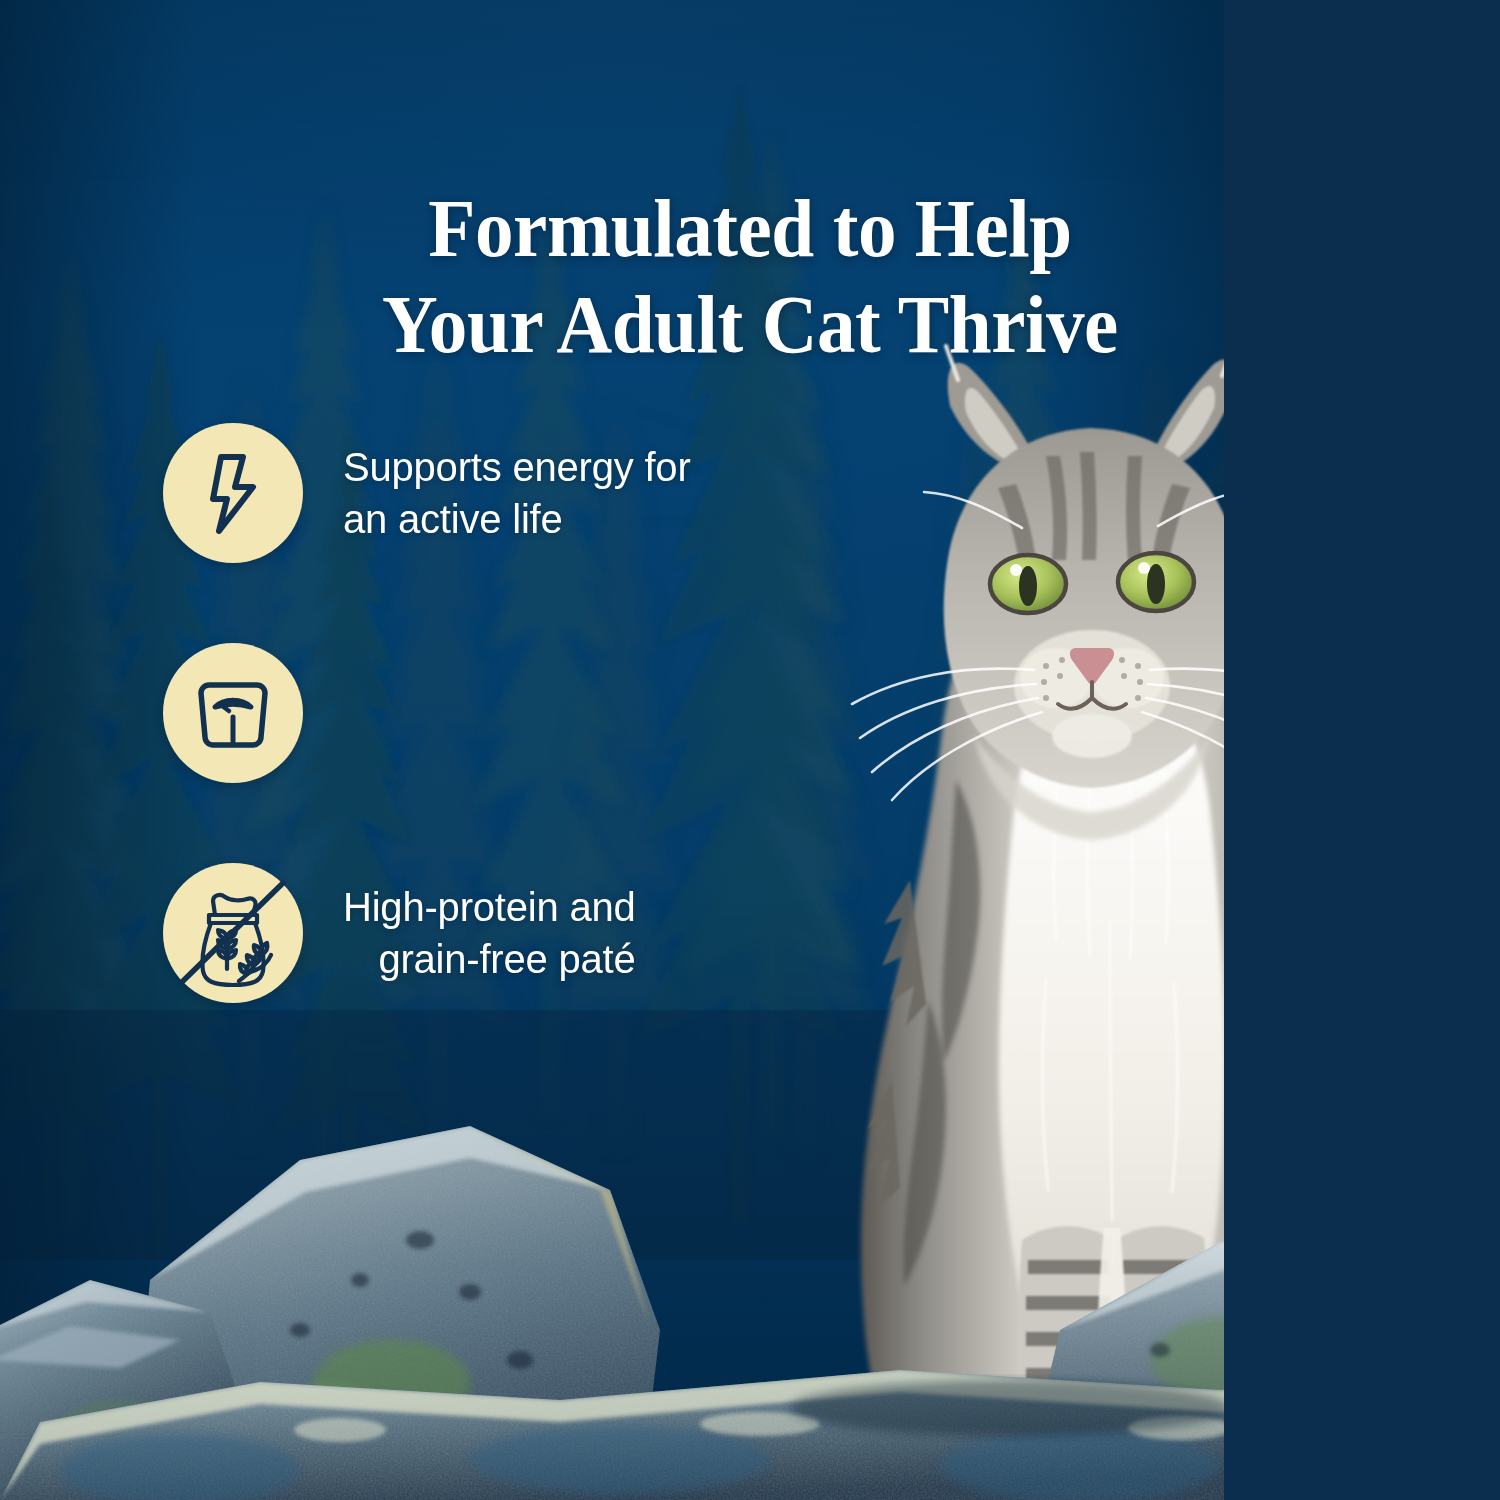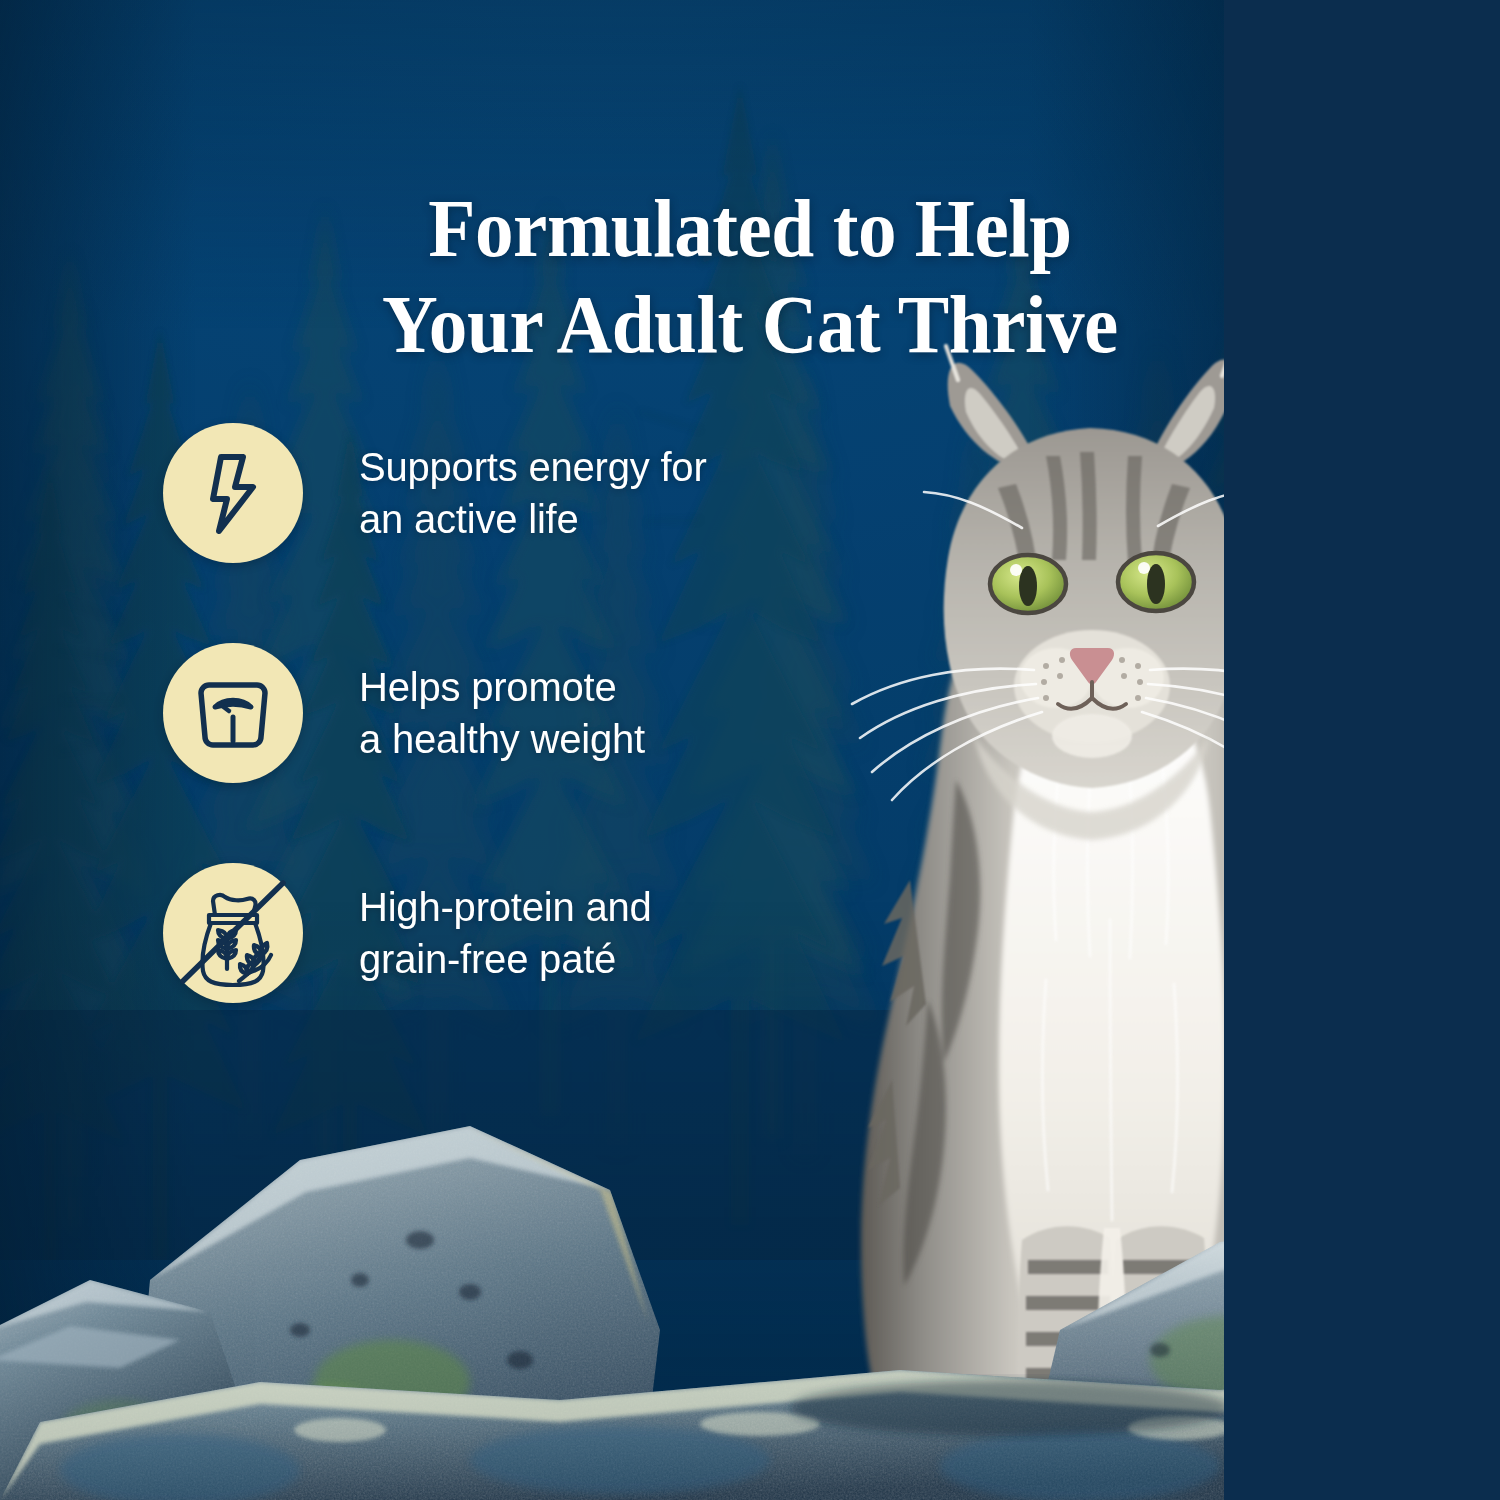--- a/index.html
+++ b/index.html
@@ -46,30 +46,30 @@
     line-height:1.16;
     letter-spacing:-0.5px;
     transform:scaleX(.93);
     text-shadow:0 2px 10px rgba(1,20,38,.45);
     white-space:pre-line;
   }
 
   
   .features{position:absolute;left:163px;top:423px;width:640px;}
   .feature{position:relative;height:140px;margin-bottom:80px;}
-  .feature:last-child{margin-bottom:0;}
+  .feature:last-child{margin-bottom:0;text-align:right;}
   .badge{
     position:absolute;left:0;top:0;width:140px;height:140px;border-radius:50%;
     background:#f2e7b5;
     box-shadow:0 3px 10px rgba(1,20,38,.30);
     display:flex;align-items:center;justify-content:center;
   }
   .badge svg{display:block;}
   .feat-text{
-    position:absolute;left:196px;top:50%;transform:translateY(-50%);
+    position:absolute;left:180px;top:50%;transform:translateY(-50%);
     color:#ffffff;
     font-size:40px;
     line-height:1.30;
     font-weight:400;
     letter-spacing:-0.2px;
     white-space:pre-line;
     text-shadow:0 1px 6px rgba(1,22,42,.40);
   }
 </style>
 </head>
@@ -527,22 +527,20 @@
       <div class="badge">
         <span>
           <svg width="92" height="92" viewBox="0 0 92 92">
             <path d="M22 18 h48 a8 8 0 0 1 8 8 l-4 44 a8 8 0 0 1 -8 8 h-40 a8 8 0 0 1 -8 -8 l-4 -44 a8 8 0 0 1 8 -8 Z" fill="none" stroke="#12304f" stroke-width="5.5" stroke-linejoin="round"></path>
             <path d="M28 40 a22 16 0 0 1 36 0 a60 60 0 0 0 -36 0 Z" fill="none" stroke="#12304f" stroke-width="5" stroke-linejoin="round"></path>
             <path d="M34 38 l8 6" stroke="#12304f" stroke-width="4.5" stroke-linecap="round" fill="none"></path>
             <path d="M46 50 v24" stroke="#12304f" stroke-width="5" stroke-linecap="round"></path>
           </svg>
         </span>
       </div>
-      <div class="feat-text">Helps promote
-a healthy weight</div>
     </div>
 
     <div class="feature">
       <div class="badge">
         <span>
           <svg width="112" height="112" viewBox="0 0 112 112">
             <g fill="none" stroke="#12304f" stroke-width="4.2" stroke-linejoin="round" stroke-linecap="round">
 
               <path d="M36 24 c0 -6 8 -8 12 -4 c6 4 16 4 22 2 c6 -2 10 2 8 8 l-2 8 h-38 Z"></path>
               <path d="M32 38 h48 v8 h-48 Z"></path>

